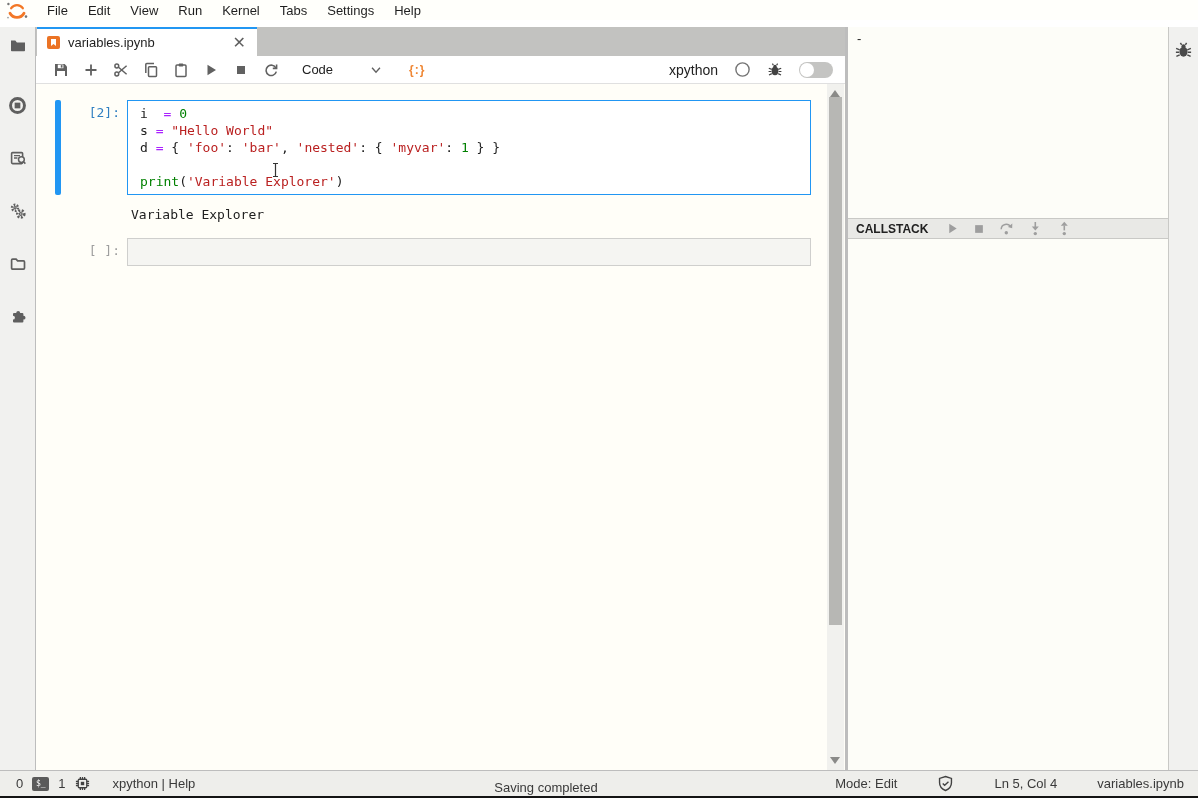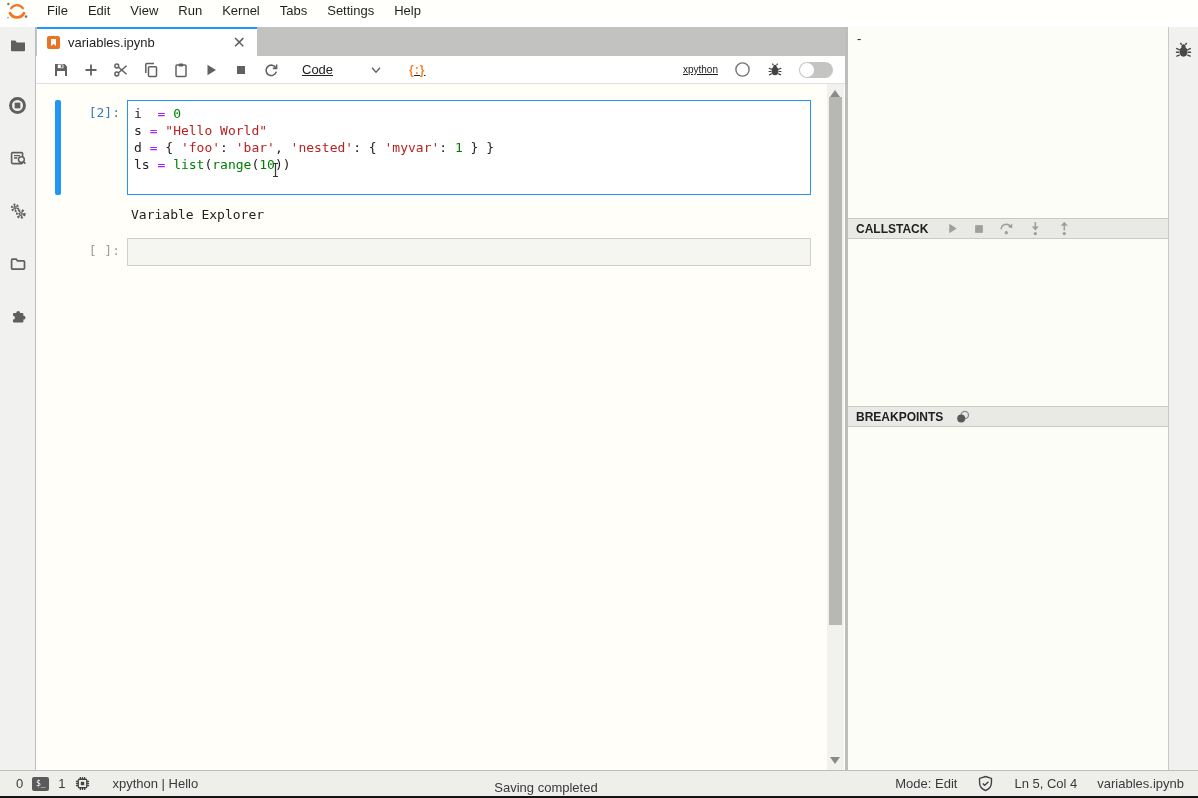--- a/index.html
+++ b/index.html
@@ -22,42 +22,42 @@
   .sb-btn:nth-child(2){ margin-top:36px; }
   .sb-btn:nth-child(n+3){ margin-top:29px; }
   
   .tabbar { position:absolute; left:36px; top:27px; width:809px; height:29px; background:#c2c2c0; }
   .tab { position:absolute; left:1px; top:0; width:220px; height:29px; background:#ffffff;
     border-top:2px solid #2196f3; display:flex; align-items:center; padding:0 8px 0 9px; }
   .tab-title { font-size:13px; margin-left:7px; color:#1f1f1f; }
   .tab-close { margin-left:auto; font-size:16px; color:#5f5f5f; line-height:1; padding:0 3px; }
   
   .toolbar { position:absolute; left:36px; top:56px; width:809px; height:28px; background:#ffffff;
-    border-bottom:1px solid #e0e0e0; display:flex; align-items:center; padding:0 12px 0 10px;text-decoration:underline; }
+    border-bottom:1px solid #e0e0e0; display:flex; align-items:center; padding:0 12px 0 10px; }
   .tbtn { width:30px; height:24px; display:flex; align-items:center; justify-content:center;
     background:none; border:none; padding:0; color:#616161; }
   .celltype { margin-left:16px; font-size:13px; color:#212121; }
   .chev { margin-left:36px; display:flex; align-items:center; }
   .fmt { margin-left:26px; font-size:12px; font-weight:bold; color:#ef8633; letter-spacing:1px; }
   .tb-right { margin-left:auto; display:flex; align-items:center; gap:16px; }
-  .kernel-name { font-size:10px; color:#212121; }
+  .kernel-name { font-size:14px; color:#212121; }
   .pill { width:34px; height:16px; border-radius:9px; background:#c4c4c2; position:relative; border:none; padding:0; }
   .pill .knob { position:absolute; left:1px; top:1px; width:14px; height:14px; border-radius:50%; background:#ffffff; }
   .pill.small { width:30px; height:15px; }
   .pill.small .knob { width:13px; height:13px; }
   
   .notebook { position:absolute; left:36px; top:84px; width:809px; height:686px;
     background:#fffef8; padding-top:16px; }
   .cell { display:flex; align-items:stretch; }
   .collapser { width:6px; margin-left:19px; border-radius:2px; background:#2196f3; border:none; padding:0; }
   .collapser.hidden { background:transparent; }
   .prompt { width:66px; text-align:right; padding:5px 7px 0 0; flex:0 0 66px;
     font-family:"DejaVu Sans Mono", monospace; font-size:13px; color:#307fc1; }
   .prompt.empty { color:#9e9e9e; }
-  .editor { width:684px; flex:0 0 684px; background:#ffffff; border:1px solid #2196f3; padding:4px 6px; }
+  .editor { width:684px; flex:0 0 684px; background:#ffffff; border:1px solid #2196f3; padding:4px 12px; }
   .editor.idle { background:#f5f5f2; border:1px solid #cfcfcd; height:28px; }
   .code-line { white-space:pre; font-family:"DejaVu Sans Mono", monospace; font-size:13px; line-height:17px; color:#212121; }
   .tok-v { color:#212121; } .tok-t { color:#212121; }
   .tok-o { color:#aa22ff; }
   .tok-n { color:#008000; } .tok-b { color:#008000; }
   .tok-s { color:#ba2121; }
   .outrow { margin-top:7px; height:22px;align-items:center; }
   .output-text { padding:3px 0 0 4px; font-family:"DejaVu Sans Mono", monospace; font-size:13px; color:#212121; }
   .cell2 { margin-top:14px; }
   
@@ -89,21 +89,21 @@
     background:#f1f1ef; border-left:1px solid #c9c9c6; }
   .strip-btn { margin:14px 0 0 5px; background:none; border:none; padding:0; color:#4a4a4a; }
   
   .statusbar { position:absolute; left:0; top:770px; width:1198px; height:26px;
     background:#eeeeeb; border-top:1px solid #bdbdbd; font-size:13px; color:#3a3a3a; }
   .sb-left { position:absolute; left:16px; top:0; height:25px; display:flex; align-items:center; gap:9px; }
   .term-badge { display:inline-flex; align-items:center; justify-content:center; width:17px; height:14px;
     background:#5a5a5a; color:#ffffff; border-radius:2px; font-family:"DejaVu Sans Mono", monospace; font-size:8px; }
   .kernel-status { margin-left:12px; }
   .sb-center { position:absolute; left:546px; top:0; height:32px; display:flex; align-items:center; transform:translateX(-50%); }
-  .sb-right { position:absolute; right:14px; top:0; height:25px; display:flex; align-items:center; gap:20px; }
+  .sb-right { position:absolute; right:14px; top:0; height:25px; display:flex; align-items:center; gap:40px; }
   .bottom-edge { position:absolute; left:0; top:796px; width:1198px; height:2px; background:#141414; }
   svg { display:block; }
 </style>
 </head>
 <body>
 
 <header class="menubar">
   <span class="logo">
     <svg width="24" height="24" viewBox="0 0 24 24">
       <path d="M5 14.2 A 8 8 0 0 0 19 14.2" stroke="#f37726" stroke-width="2.8" fill="none" stroke-linecap="round"></path>
@@ -257,22 +257,22 @@
 
 <div class="notebook">
 
   <div class="cell">
     <button class="collapser"></button>
     <div class="prompt">[2]:</div>
     <div class="editor">
         <div class="code-line"><span class="tok-v">i</span><span class="tok-t">  </span><span class="tok-o">=</span><span class="tok-t"> </span><span class="tok-n">0</span></div>
         <div class="code-line"><span class="tok-v">s</span><span class="tok-t"> </span><span class="tok-o">=</span><span class="tok-t"> </span><span class="tok-s">"Hello World"</span></div>
         <div class="code-line"><span class="tok-v">d</span><span class="tok-t"> </span><span class="tok-o">=</span><span class="tok-t"> { </span><span class="tok-s">'foo'</span><span class="tok-t">: </span><span class="tok-s">'bar'</span><span class="tok-t">, </span><span class="tok-s">'nested'</span><span class="tok-t">: { </span><span class="tok-s">'myvar'</span><span class="tok-t">: </span><span class="tok-n">1</span><span class="tok-t"> } }</span></div>
-        <div class="code-line"><span class="tok-v">ls</span><span class="tok-t"> </span><span class="tok-o">=</span><span class="tok-t"> </span><span class="tok-b">list</span><span class="tok-t">(</span><span class="tok-b">range</span><span class="tok-t">(</span><span class="tok-n">10</span><span class="tok-t">))</span></div>
         <div class="code-line">&nbsp;</div>
+        <div class="code-line"><span class="tok-b">print</span><span class="tok-t">(</span><span class="tok-s">'Variable Explorer'</span><span class="tok-t">)</span></div>
       </div>
   </div>
 
   <div class="cell outrow">
     <button class="collapser"></button>
     <div class="prompt"></div>
     <div class="output-text">Variable Explorer</div>
   </div>
 
   <div class="cell cell2">
@@ -332,29 +332,20 @@
         <svg width="15" height="15" viewBox="0 0 15 15">
           <path d="M7.3 4.6 V9.4" stroke="currentColor" stroke-width="1.6"></path>
           <path d="M3.8 4.8 H10.8 L7.3 0.8 Z" fill="currentColor"></path>
           <circle cx="7.3" cy="12.6" r="1.7" fill="currentColor"></circle>
         </svg>
       </button>
     </span>
   </div>
   <div class="rp-body stack"></div>
 
-  <div class="rp-header">
-    <span>BREAKPOINTS</span>
-    <button class="hdr-btn">
-      <svg width="16" height="16" viewBox="0 0 16 16">
-        <circle cx="9.8" cy="6" r="3.7" fill="none" stroke="#8c8c8c" stroke-width="1.3"></circle>
-        <circle cx="6.2" cy="9.4" r="4" fill="#595959"></circle>
-      </svg>
-    </button>
-  </div>
   <div class="rp-body bps"></div>
 
   <div class="rp-body src"></div>
 </section>
 
 <aside class="right-strip">
   <button class="strip-btn">
     <svg width="19" height="19" viewBox="0 0 16 16">
       <ellipse cx="8" cy="9" rx="3.4" ry="4.2" fill="#4a4a4a"></ellipse>
       <circle cx="8" cy="4.4" r="1.7" fill="#4a4a4a"></circle>
@@ -368,21 +359,21 @@
     <span>0</span>
     <span class="term-badge">$_</span>
     <span>1</span>
     <svg width="17" height="17" viewBox="0 0 16 16">
       <g stroke="#424242" stroke-width="1.2" fill="none">
         <rect x="4" y="4" width="8" height="8" rx="1"></rect>
         <path d="M6 4 V1.8 M8 4 V1.8 M10 4 V1.8 M6 14.2 V12 M8 14.2 V12 M10 14.2 V12 M4 6 H1.8 M4 8 H1.8 M4 10 H1.8 M14.2 6 H12 M14.2 8 H12 M14.2 10 H12"></path>
       </g>
       <rect x="6.4" y="6.4" width="3.2" height="3.2" fill="#424242"></rect>
     </svg>
-    <span class="kernel-status">xpython | Hello</span>
+    <span class="kernel-status">xpython | Help</span>
   </div>
   <div class="sb-center">
     <span>Saving completed</span>
   </div>
   <div class="sb-right">
     <span>Mode: Edit</span>
     <svg width="17" height="17" viewBox="0 0 16 16">
       <path d="M8 1.4 L13.6 3.2 V7.4 c0 3.6 -2.4 6 -5.6 7.2 C4.8 13.4 2.4 11 2.4 7.4 V3.2 Z" fill="none" stroke="#424242" stroke-width="1.3"></path>
       <path d="M5.4 7.9 L7.2 9.7 L10.8 6.3" fill="none" stroke="#424242" stroke-width="1.3"></path>
     </svg>

